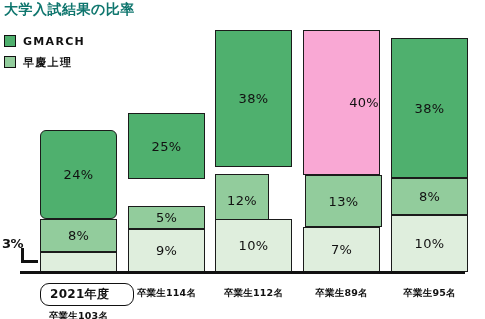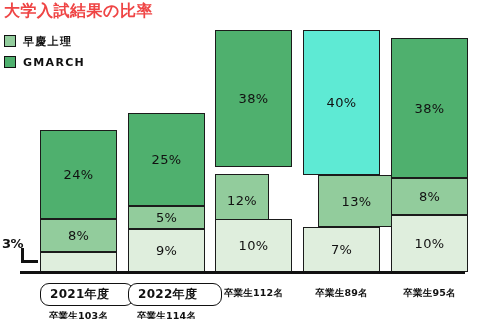--- a/index.html
+++ b/index.html
@@ -9,22 +9,22 @@
     font-family:"DejaVu Sans","Liberation Sans",sans-serif;
     color:#111111;
     overflow:hidden;
     position:relative;
   }
   #chart-root{position:absolute;left:0;top:0;width:485px;height:319px;}
 
   
   .chart-title{
     position:absolute;left:4px;top:1px;
-    font-size:16px;font-weight:bold;letter-spacing:.5px;
-    color:#ef4444;white-space:nowrap;
+    font-size:14px;font-weight:bold;letter-spacing:.5px;
+    color:#0f766e;white-space:nowrap;
   }
 
   
   .legend{position:absolute;left:4px;top:32px;}
   .legend-row{display:flex;align-items:center;height:18px;margin-bottom:3px;}
   .legend-swatch{
     width:12px;height:12px;border:1.6px solid #111;box-sizing:border-box;
     margin-right:7px;flex:none;
   }
   .legend-label{font-size:11px;font-weight:bold;letter-spacing:1.3px;white-space:nowrap;color:#111;}
@@ -69,47 +69,47 @@
 </style>
 </head>
 <body>
 
 <div id="chart-root">
 
   <div class="chart-title">大学入試結果の比率</div>
 
   <div class="legend">
     <div class="legend-row">
+      <span class="legend-swatch" style="background:#4fb06e"></span>
+      <span class="legend-label">GMARCH</span>
+    </div>
+    <div class="legend-row">
       <span class="legend-swatch" style="background:#92cc9c"></span>
       <span class="legend-label">早慶上理</span>
-    </div>
-    <div class="legend-row">
-      <span class="legend-swatch" style="background:#4fb06e"></span>
-      <span class="legend-label">GMARCH</span>
     </div>
   </div>
 
   <div class="plot">
 
     <div>
-      <div class="bar" style="left:40px;top:130px;width:77px;height:89px;background:#4fb06e;">
+      <div class="bar" style="left:40px;top:130px;width:77px;height:89px;background:#4fb06e;border-radius:6px;">
         <span class="seg-label">24%</span>
       </div>
       <div class="bar" style="left:40px;top:219px;width:77px;height:33px;background:#92cc9c;">
         <span class="seg-label">8%</span>
       </div>
       <div class="bar" style="left:40px;top:252px;width:77px;height:20px;background:#dfeedd;"></div>
     </div>
 
     <div class="callout-3">3%</div>
     <div class="callout-line-v"></div>
     <div class="callout-line-h"></div>
 
     <div>
-      <div class="bar" style="left:128px;top:113px;width:77px;height:93px;background:#4fb06e;">
+      <div class="bar" style="left:128px;top:113px;width:77px;height:66px;background:#4fb06e;">
         <span class="seg-label">25%</span>
       </div>
       <div class="bar" style="left:128px;top:206px;width:77px;height:23px;background:#92cc9c;">
         <span class="seg-label">5%</span>
       </div>
       <div class="bar" style="left:128px;top:229px;width:77px;height:43px;background:#dfeedd;">
         <span class="seg-label">9%</span>
       </div>
     </div>
 
@@ -119,24 +119,24 @@
       </div>
       <div class="bar" style="left:215px;top:174px;width:54px;height:52px;background:#92cc9c;">
         <span class="seg-label">12%</span>
       </div>
       <div class="bar" style="left:215px;top:219px;width:77px;height:53px;background:#dfeedd;">
         <span class="seg-label">10%</span>
       </div>
     </div>
 
     <div>
-      <div class="bar" style="left:303px;top:30px;width:77px;height:145px;background:#5eead4;">
+      <div class="bar" style="left:303px;top:30px;width:77px;height:145px;background:#f9a8d4;justify-content:flex-end;">
         <span class="seg-label">40%</span>
       </div>
-      <div class="bar" style="left:318px;top:175px;width:77px;height:52px;background:#92cc9c;">
+      <div class="bar" style="left:305px;top:175px;width:77px;height:52px;background:#92cc9c;">
         <span class="seg-label">13%</span>
       </div>
       <div class="bar" style="left:303px;top:227px;width:77px;height:45px;background:#dfeedd;">
         <span class="seg-label">7%</span>
       </div>
     </div>
 
     <div>
       <div class="bar" style="left:391px;top:38px;width:77px;height:140px;background:#4fb06e;">
         <span class="seg-label">38%</span>
@@ -149,21 +149,20 @@
       </div>
     </div>
 
     <div class="axis-line"></div>
 
     <div class="xlabel" style="left:40px;top:283px;width:77px;">
       <span class="xpill">2021年度</span>
       <div class="xsub">卒業生103名</div>
     </div>
     <div class="xlabel" style="left:128px;top:283px;width:77px;">
-      <span class="xpill">2022年度</span>
       <div class="xsub">卒業生114名</div>
     </div>
     <div class="xlabel" style="left:215px;top:283px;width:77px;">
       <div class="xsub">卒業生112名</div>
     </div>
     <div class="xlabel" style="left:303px;top:283px;width:77px;">
       <div class="xsub">卒業生89名</div>
     </div>
     <div class="xlabel" style="left:391px;top:283px;width:77px;">
       <div class="xsub">卒業生95名</div>

